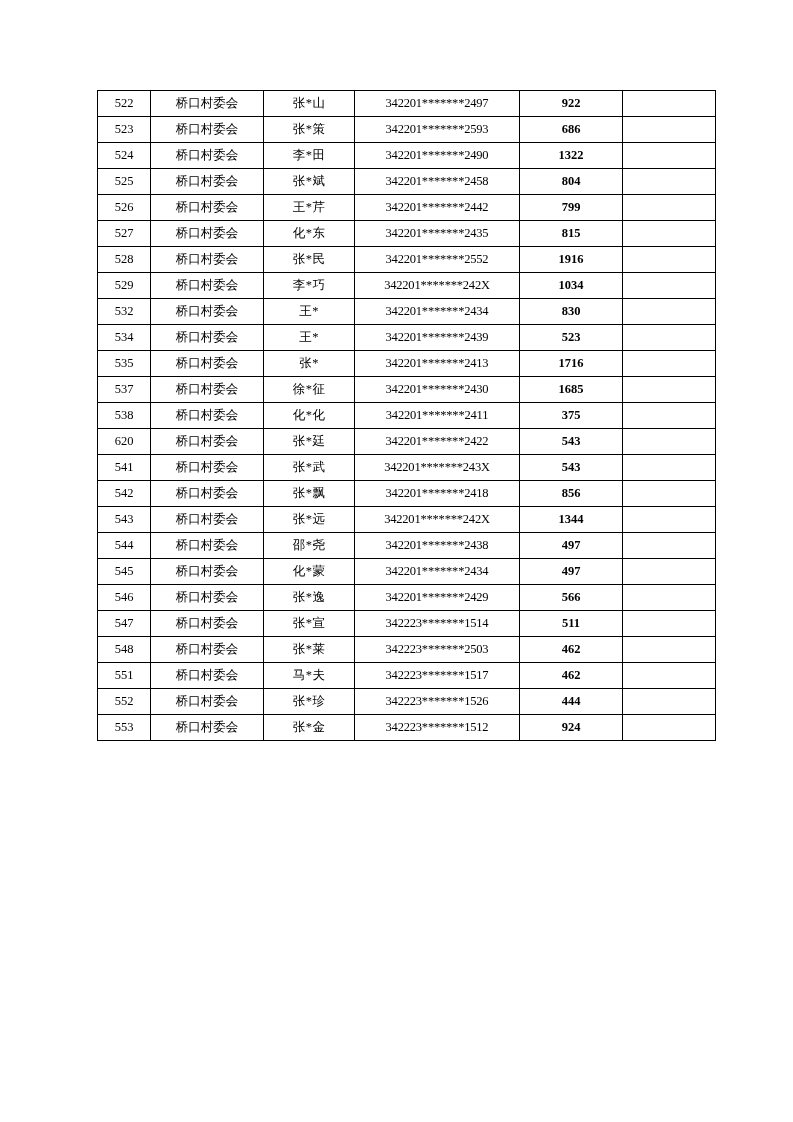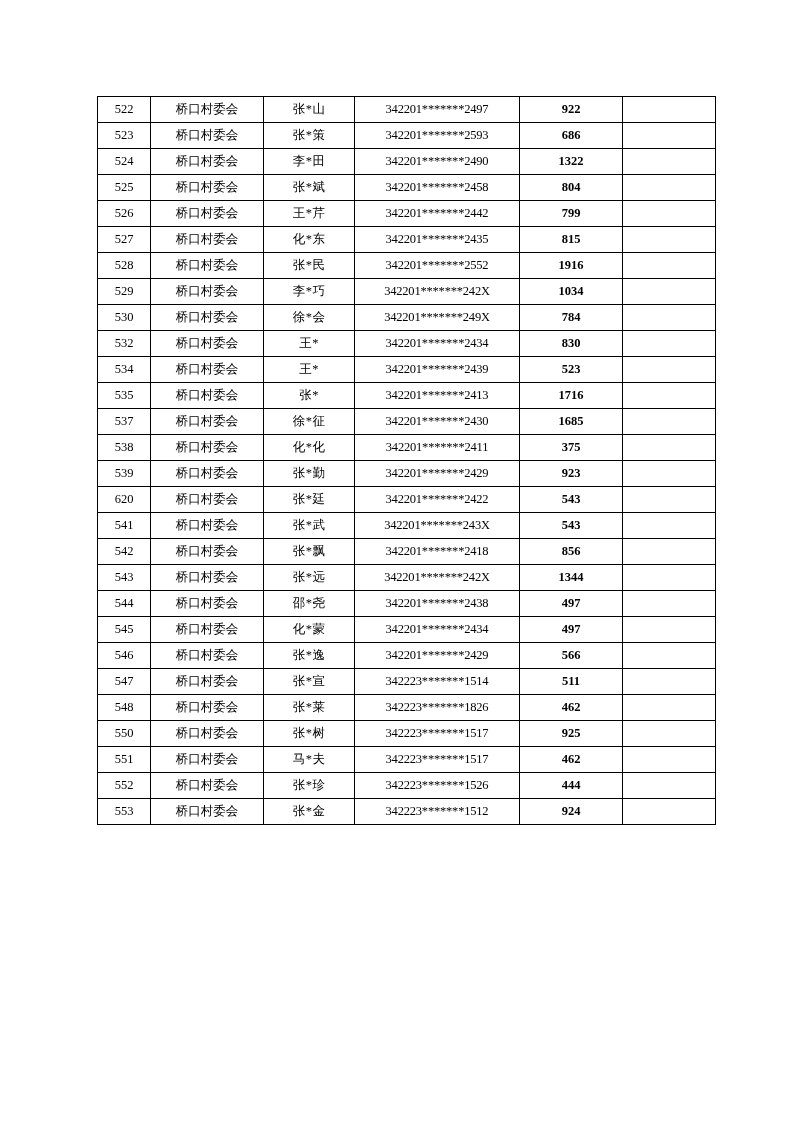--- a/index.html
+++ b/index.html
@@ -19,21 +19,21 @@
     position: absolute;
     top: 0;
     left: 0;
     width: 793px;
     height: 1122px;
     background: #ffffff;
   }
   .table-wrap {
     position: absolute;
     left: 97px;
-    top: 96px;
+    top: 90px;
     width: 560px;
   }
   table.data {
     border-collapse: collapse;
     table-layout: fixed;
     width: 560px;
   }
   table.data td {
     border: 1px solid #000000;
     height: 25px;
@@ -116,28 +116,20 @@
           </tr>
           <tr>
             <td class="c-seq">529</td>
             <td class="c-org">桥口村委会</td>
             <td class="c-name">李*巧</td>
             <td class="c-id">342201*******242X</td>
             <td class="c-amt">1034</td>
             <td class="c-blank"></td>
           </tr>
           <tr>
-            <td class="c-seq">530</td>
-            <td class="c-org">桥口村委会</td>
-            <td class="c-name">徐*会</td>
-            <td class="c-id">342201*******249X</td>
-            <td class="c-amt">784</td>
-            <td class="c-blank"></td>
-          </tr>
-          <tr>
             <td class="c-seq">532</td>
             <td class="c-org">桥口村委会</td>
             <td class="c-name">王*</td>
             <td class="c-id">342201*******2434</td>
             <td class="c-amt">830</td>
             <td class="c-blank"></td>
           </tr>
           <tr>
             <td class="c-seq">534</td>
             <td class="c-org">桥口村委会</td>
@@ -164,28 +156,20 @@
           </tr>
           <tr>
             <td class="c-seq">538</td>
             <td class="c-org">桥口村委会</td>
             <td class="c-name">化*化</td>
             <td class="c-id">342201*******2411</td>
             <td class="c-amt">375</td>
             <td class="c-blank"></td>
           </tr>
           <tr>
-            <td class="c-seq">539</td>
-            <td class="c-org">桥口村委会</td>
-            <td class="c-name">张*勤</td>
-            <td class="c-id">342201*******2429</td>
-            <td class="c-amt">923</td>
-            <td class="c-blank"></td>
-          </tr>
-          <tr>
             <td class="c-seq">620</td>
             <td class="c-org">桥口村委会</td>
             <td class="c-name">张*廷</td>
             <td class="c-id">342201*******2422</td>
             <td class="c-amt">543</td>
             <td class="c-blank"></td>
           </tr>
           <tr>
             <td class="c-seq">541</td>
             <td class="c-org">桥口村委会</td>
@@ -239,30 +223,22 @@
             <td class="c-org">桥口村委会</td>
             <td class="c-name">张*宣</td>
             <td class="c-id">342223*******1514</td>
             <td class="c-amt">511</td>
             <td class="c-blank"></td>
           </tr>
           <tr>
             <td class="c-seq">548</td>
             <td class="c-org">桥口村委会</td>
             <td class="c-name">张*莱</td>
-            <td class="c-id">342223*******1826</td>
+            <td class="c-id">342223*******2503</td>
             <td class="c-amt">462</td>
-            <td class="c-blank"></td>
-          </tr>
-          <tr>
-            <td class="c-seq">550</td>
-            <td class="c-org">桥口村委会</td>
-            <td class="c-name">张*树</td>
-            <td class="c-id">342223*******1517</td>
-            <td class="c-amt">925</td>
             <td class="c-blank"></td>
           </tr>
           <tr>
             <td class="c-seq">551</td>
             <td class="c-org">桥口村委会</td>
             <td class="c-name">马*夫</td>
             <td class="c-id">342223*******1517</td>
             <td class="c-amt">462</td>
             <td class="c-blank"></td>
           </tr>

